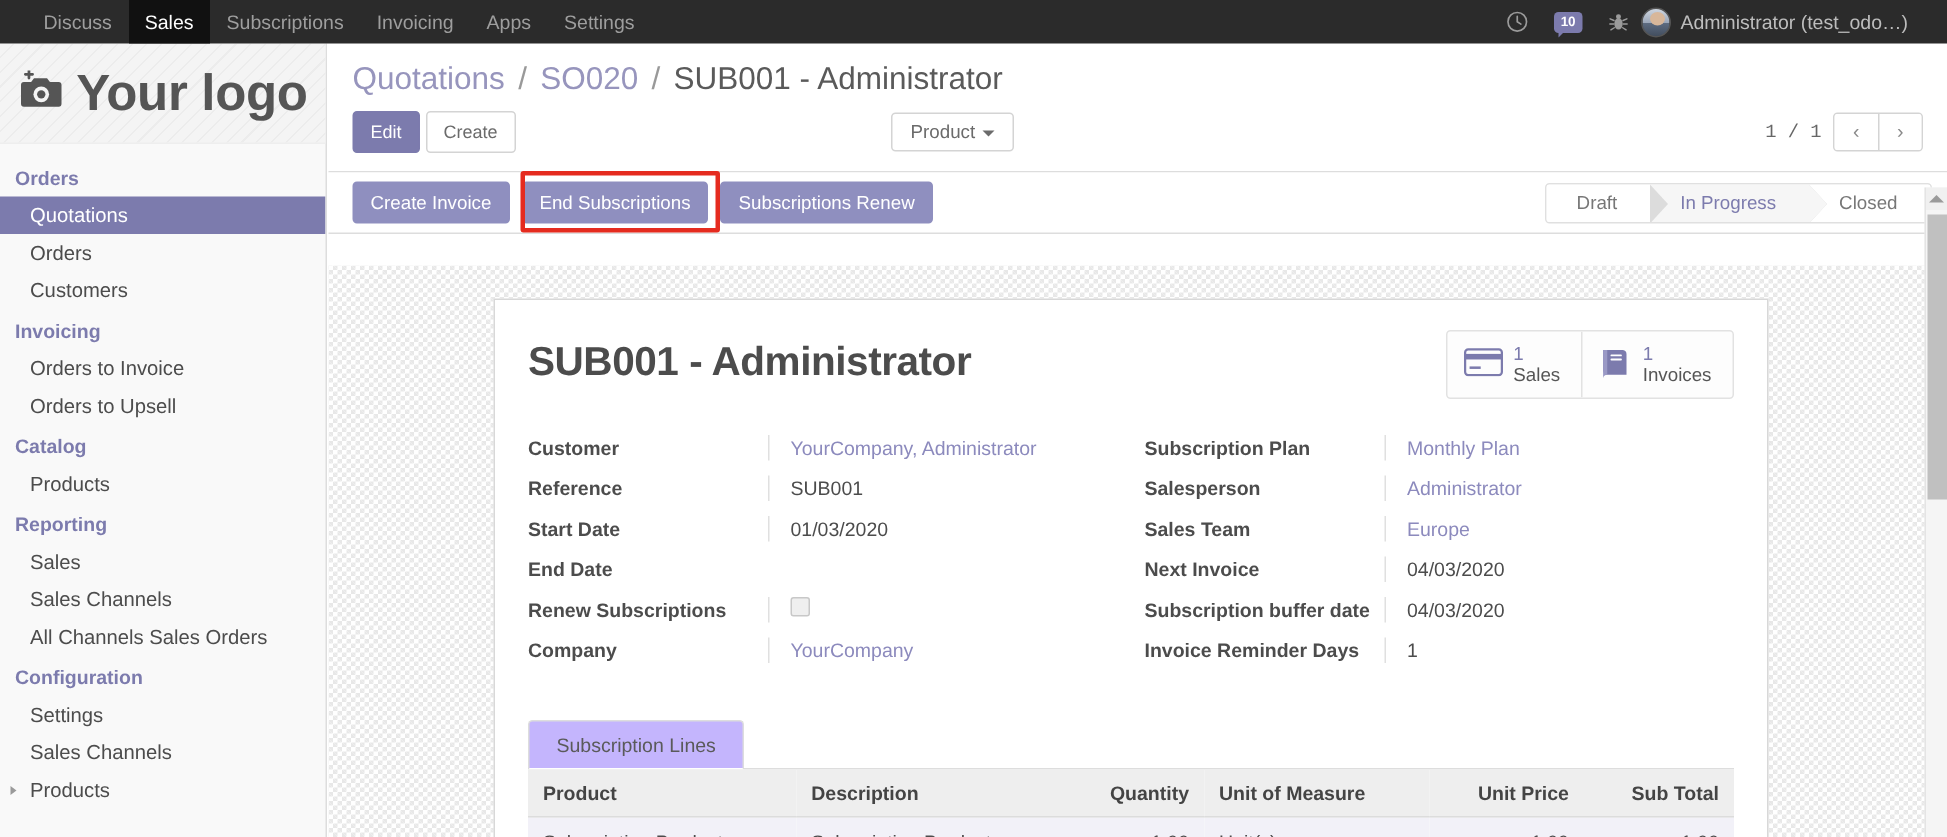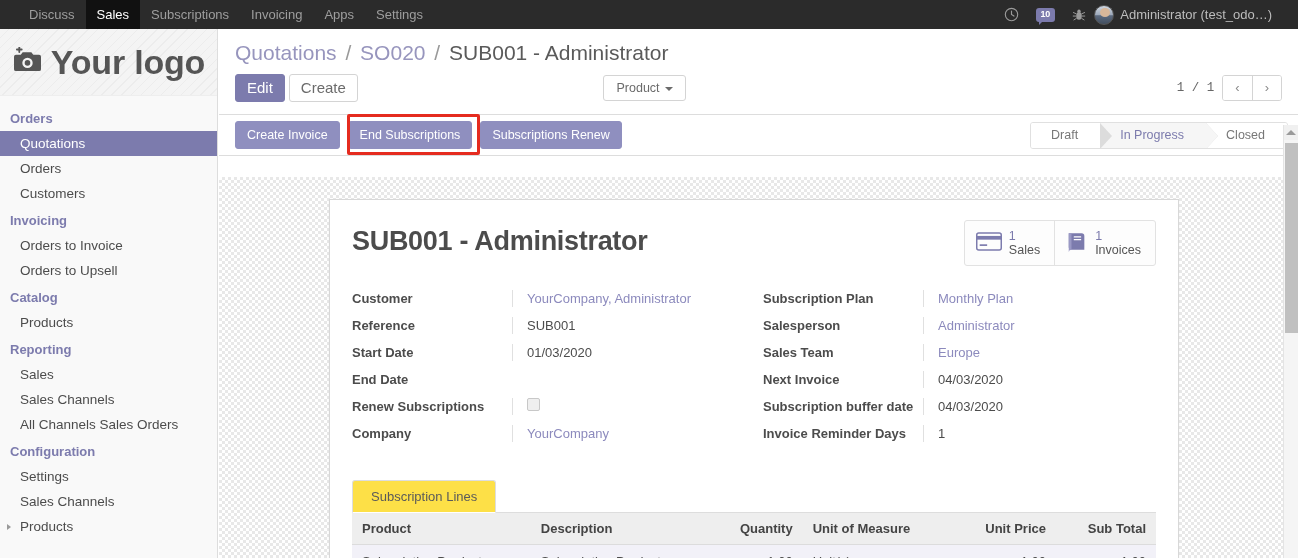--- a/index.html
+++ b/index.html
@@ -112,21 +112,21 @@
   }
   .breadcrumb { padding: 12px 0 4px 0; font-size: 21px; color: #555; }
   .bc-link { color: #9795bd; cursor: pointer; }
   .bc-sep { color: #999; margin: 0 3px; }
   .bc-current { color: #5a5a5a; }
 
   .cp-row {
     display: flex; align-items: center; padding: 5px 0 12px 0; position: relative;
   }
   .btn {
-    font-size: 15px; padding: 5px 11px; border-radius: 3px;
+    font-size: 12px; padding: 5px 11px; border-radius: 3px;
     border: 1px solid transparent; cursor: pointer;
     font-family: "Liberation Sans", sans-serif;
     line-height: 16px;
   }
   .btn-primary { background: #7c7bad; color: #ffffff; border-color: #7c7bad; }
   .btn-default { background: #ffffff; color: #6b6b6b; border-color: #d4d4d4; margin-left: 4px; }
   .cp-mid { margin-left: auto; margin-right: auto; }
   .btn-action {
     background: #ffffff; color: #6b6b6b; border: 1px solid #d4d4d4;
     border-radius: 3px; padding: 5px 12px; font-size: 12.5px; cursor: pointer;
@@ -245,21 +245,21 @@
     width: 13px; height: 13px; border: 1px solid #c8c8c8; border-radius: 2px;
     background: #efefef; display: inline-block; cursor: pointer;
   }
 
   
   .notebook { margin-top: 28px; }
   .tabs { display: flex; border-bottom: 1px solid #dddddd; }
   .tab {
     padding: 8px 18px; font-size: 13px; color: #5a5a5a;
     border: 1px solid #dddddd; border-bottom: 1px solid #ffffff;
-    background: #fde047; border-radius: 3px 3px 0 0; margin-bottom: -1px;
+    background: #c4b5fd; border-radius: 3px 3px 0 0; margin-bottom: -1px;
     cursor: pointer;
   }
   table.lines { width: 100%; border-collapse: collapse; }
   table.lines th {
     background: #eeeeee; color: #444; font-size: 13px; font-weight: bold;
     text-align: left; padding: 8px 10px;
     border-bottom: 1px solid #dcdcdc; white-space: nowrap;
   }
   table.lines th.num, table.lines td.num { text-align: right; }
   table.lines td {

